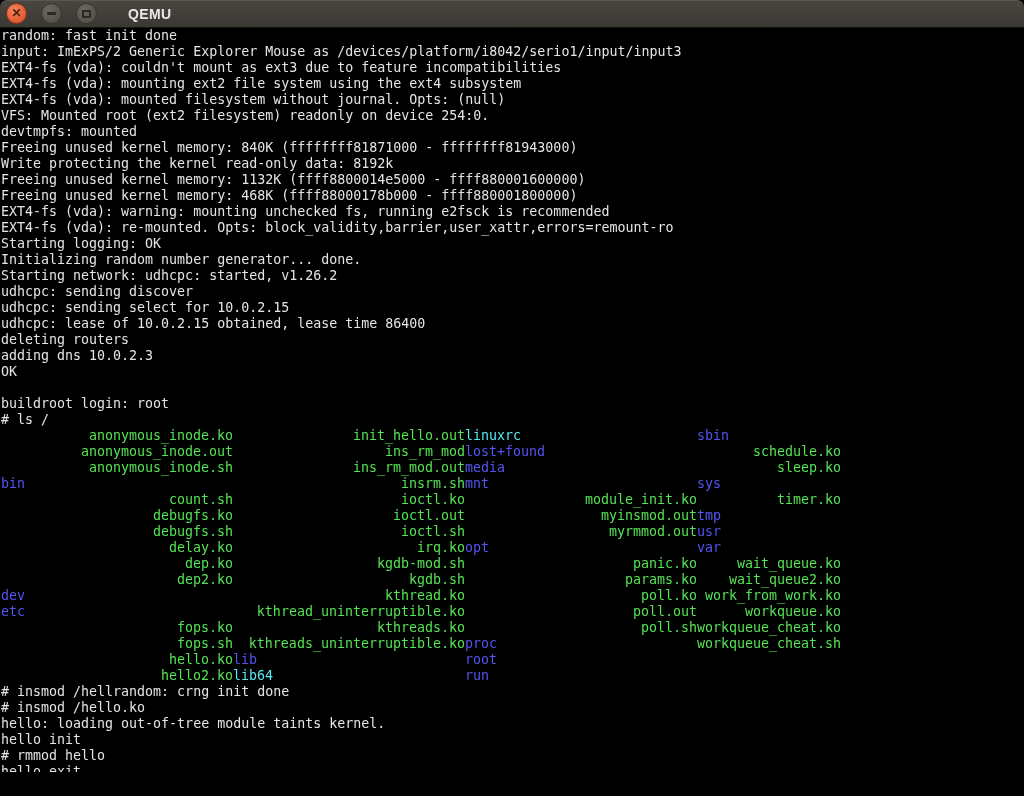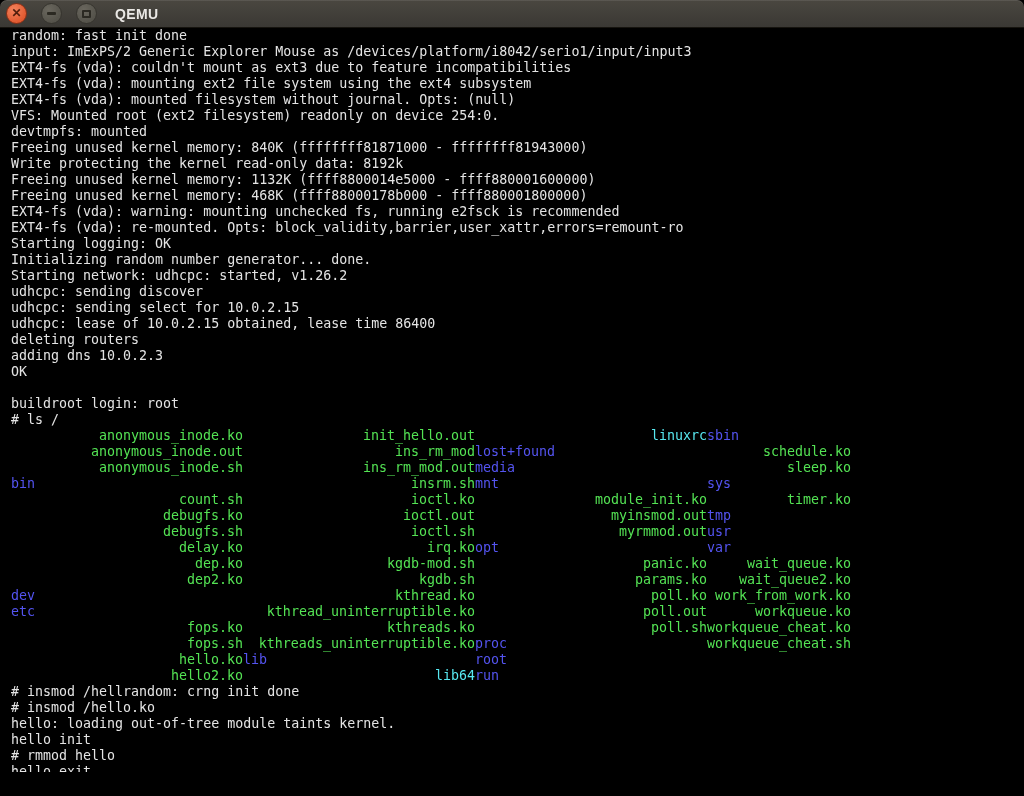--- a/index.html
+++ b/index.html
@@ -25,38 +25,38 @@
   }
   .wbtn.gray{
     margin-left:14px;
     background:radial-gradient(circle at 35% 30%,#6a675e,var(--button-gray) 70%);
     border:1px solid #36342e;
   }
   .wbtn .xg{color:#511d0c;font:bold 12px/12px "Liberation Sans",sans-serif;margin-top:-1px;}
   .wbtn .ming{width:9px;height:3px;background:#2b2922;border-radius:1px;}
   .wbtn .maxg{width:9px;height:8px;box-sizing:border-box;border:2px solid #2b2922;border-radius:1px;}
   .title{
-    color:var(--title-text);margin-left:18px;letter-spacing:.4px;
+    color:var(--title-text);margin-left:31px;letter-spacing:.4px;
     font:bold 14px/14px "Liberation Sans",sans-serif;
     text-align:center;
   }
 
   
   .screen{
     height:744px;background:var(--term-bg);color:var(--fg);
     font-family:"DejaVu Sans Mono",monospace;font-size:13.3px;line-height:16px;
-    white-space:pre;box-sizing:border-box;padding-left:11px;overflow:hidden;
+    white-space:pre;box-sizing:border-box;padding-left:1px;overflow:hidden;
   }
   .tl{height:16px;}
   .lsgrid{display:flex;}
   .lscol{width:232px;flex:0 0 auto;}
   .lscol.last{width:auto;}
   .exec{color:var(--exec-green);text-align:right;}
   .dir{color:var(--dir-blue);}
-  .link{color:var(--link-cyan);text-align:right;}
+  .link{color:var(--link-cyan);}
   .cursor{
     display:inline-block;width:8px;height:3px;background:var(--fg);
     vertical-align:baseline;margin-bottom:-1px;
   }
 </style>
 </head>
 <body>
 
 <div class="window">
   <div class="titlebar">

